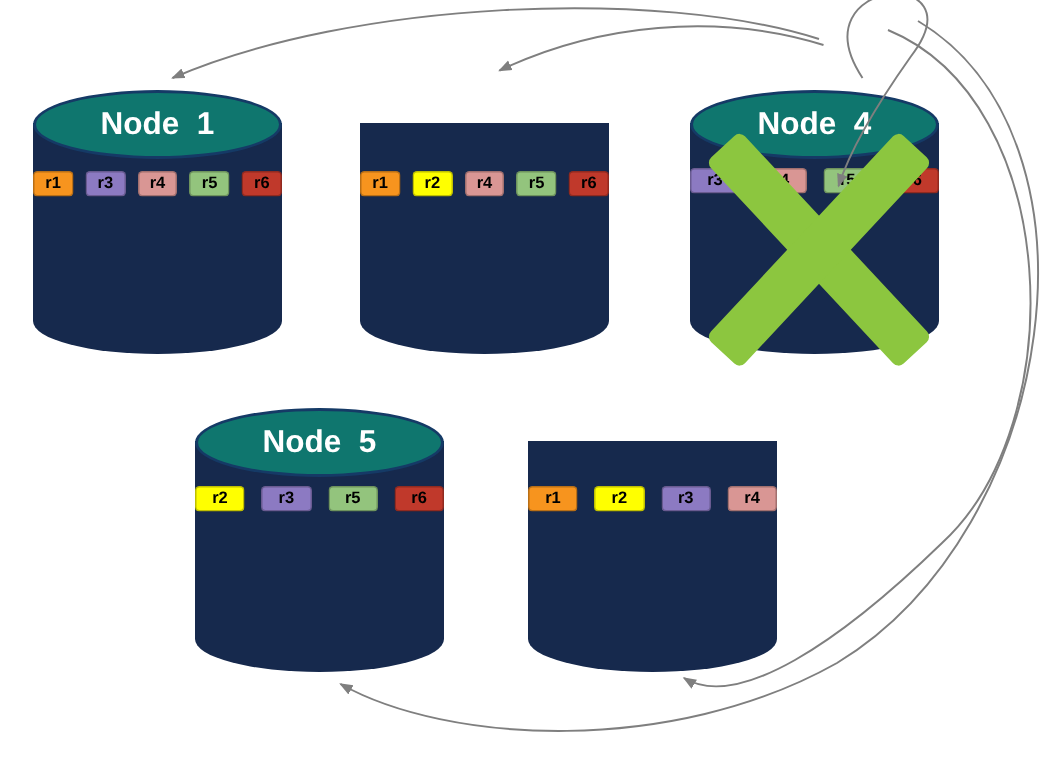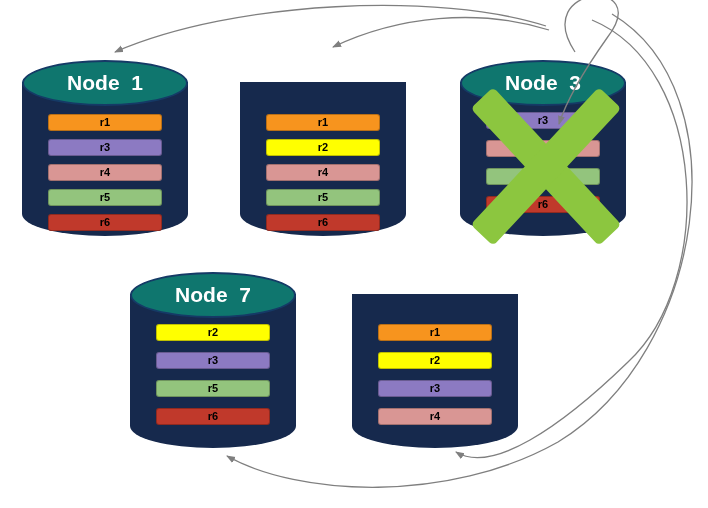--- a/index.html
+++ b/index.html
@@ -15,21 +15,21 @@
   }
   .cyl-top {
     position:absolute; left:0; top:0; width:162px; height:42px;
     background:#0f766e; border:2px solid #153a66; border-radius:50%;
     display:flex; align-items:center; justify-content:center;
     color:#ffffff; font-weight:bold; font-size:21px;
   }
   .cyl-top span { white-space:pre; }
   .rows {
     position:absolute; left:0; right:0; top:54px;
-    display:flex; flex-direction:column; align-items:center; gap:8px;
+    display:flex; align-items:center; gap:8px;
   }
   .rows.rows-4 { top:52px; gap:11px; }
   .row {
     width:112px; height:15px; line-height:15px; border-radius:3px;
     text-align:center; font-size:11px; font-weight:bold; color:#000000;
     border:1px solid rgba(0,0,0,0.25);
   }
   #arrows { position:absolute; left:0; top:0; z-index:5; pointer-events:none; }
   .xmark { position:absolute; left:478px; top:96px; width:136px; height:142px; z-index:6; }
   .xbar {
@@ -71,34 +71,34 @@
 
   <div class="node" style="left:460px; top:60px;">
     <div class="cyl-body"></div>
     <div class="rows rows-4">
       <div class="row" style="background: rgb(140, 122, 194);">r3</div>
       <div class="row" style="background: rgb(217, 150, 148);">r4</div>
       <div class="row" style="background: rgb(147, 196, 125);">r5</div>
       <div class="row" style="background: rgb(192, 57, 43);">r6</div>
     </div>
     <div class="cyl-top">
-        <span>Node  3</span>
+        <span>Node  4</span>
       </div>
   </div>
 
   <div class="node" style="left:130px; top:272px;">
     <div class="cyl-body"></div>
     <div class="rows rows-4">
       <div class="row" style="background: rgb(255, 255, 0);">r2</div>
       <div class="row" style="background: rgb(140, 122, 194);">r3</div>
       <div class="row" style="background: rgb(147, 196, 125);">r5</div>
       <div class="row" style="background: rgb(192, 57, 43);">r6</div>
     </div>
     <div class="cyl-top">
-        <span>Node  7</span>
+        <span>Node  5</span>
       </div>
   </div>
 
   <div class="node" style="left:352px; top:272px;">
     <div class="cyl-body"></div>
     <div class="rows rows-4">
       <div class="row" style="background: rgb(247, 148, 30);">r1</div>
       <div class="row" style="background: rgb(255, 255, 0);">r2</div>
       <div class="row" style="background: rgb(140, 122, 194);">r3</div>
       <div class="row" style="background: rgb(217, 150, 148);">r4</div>

